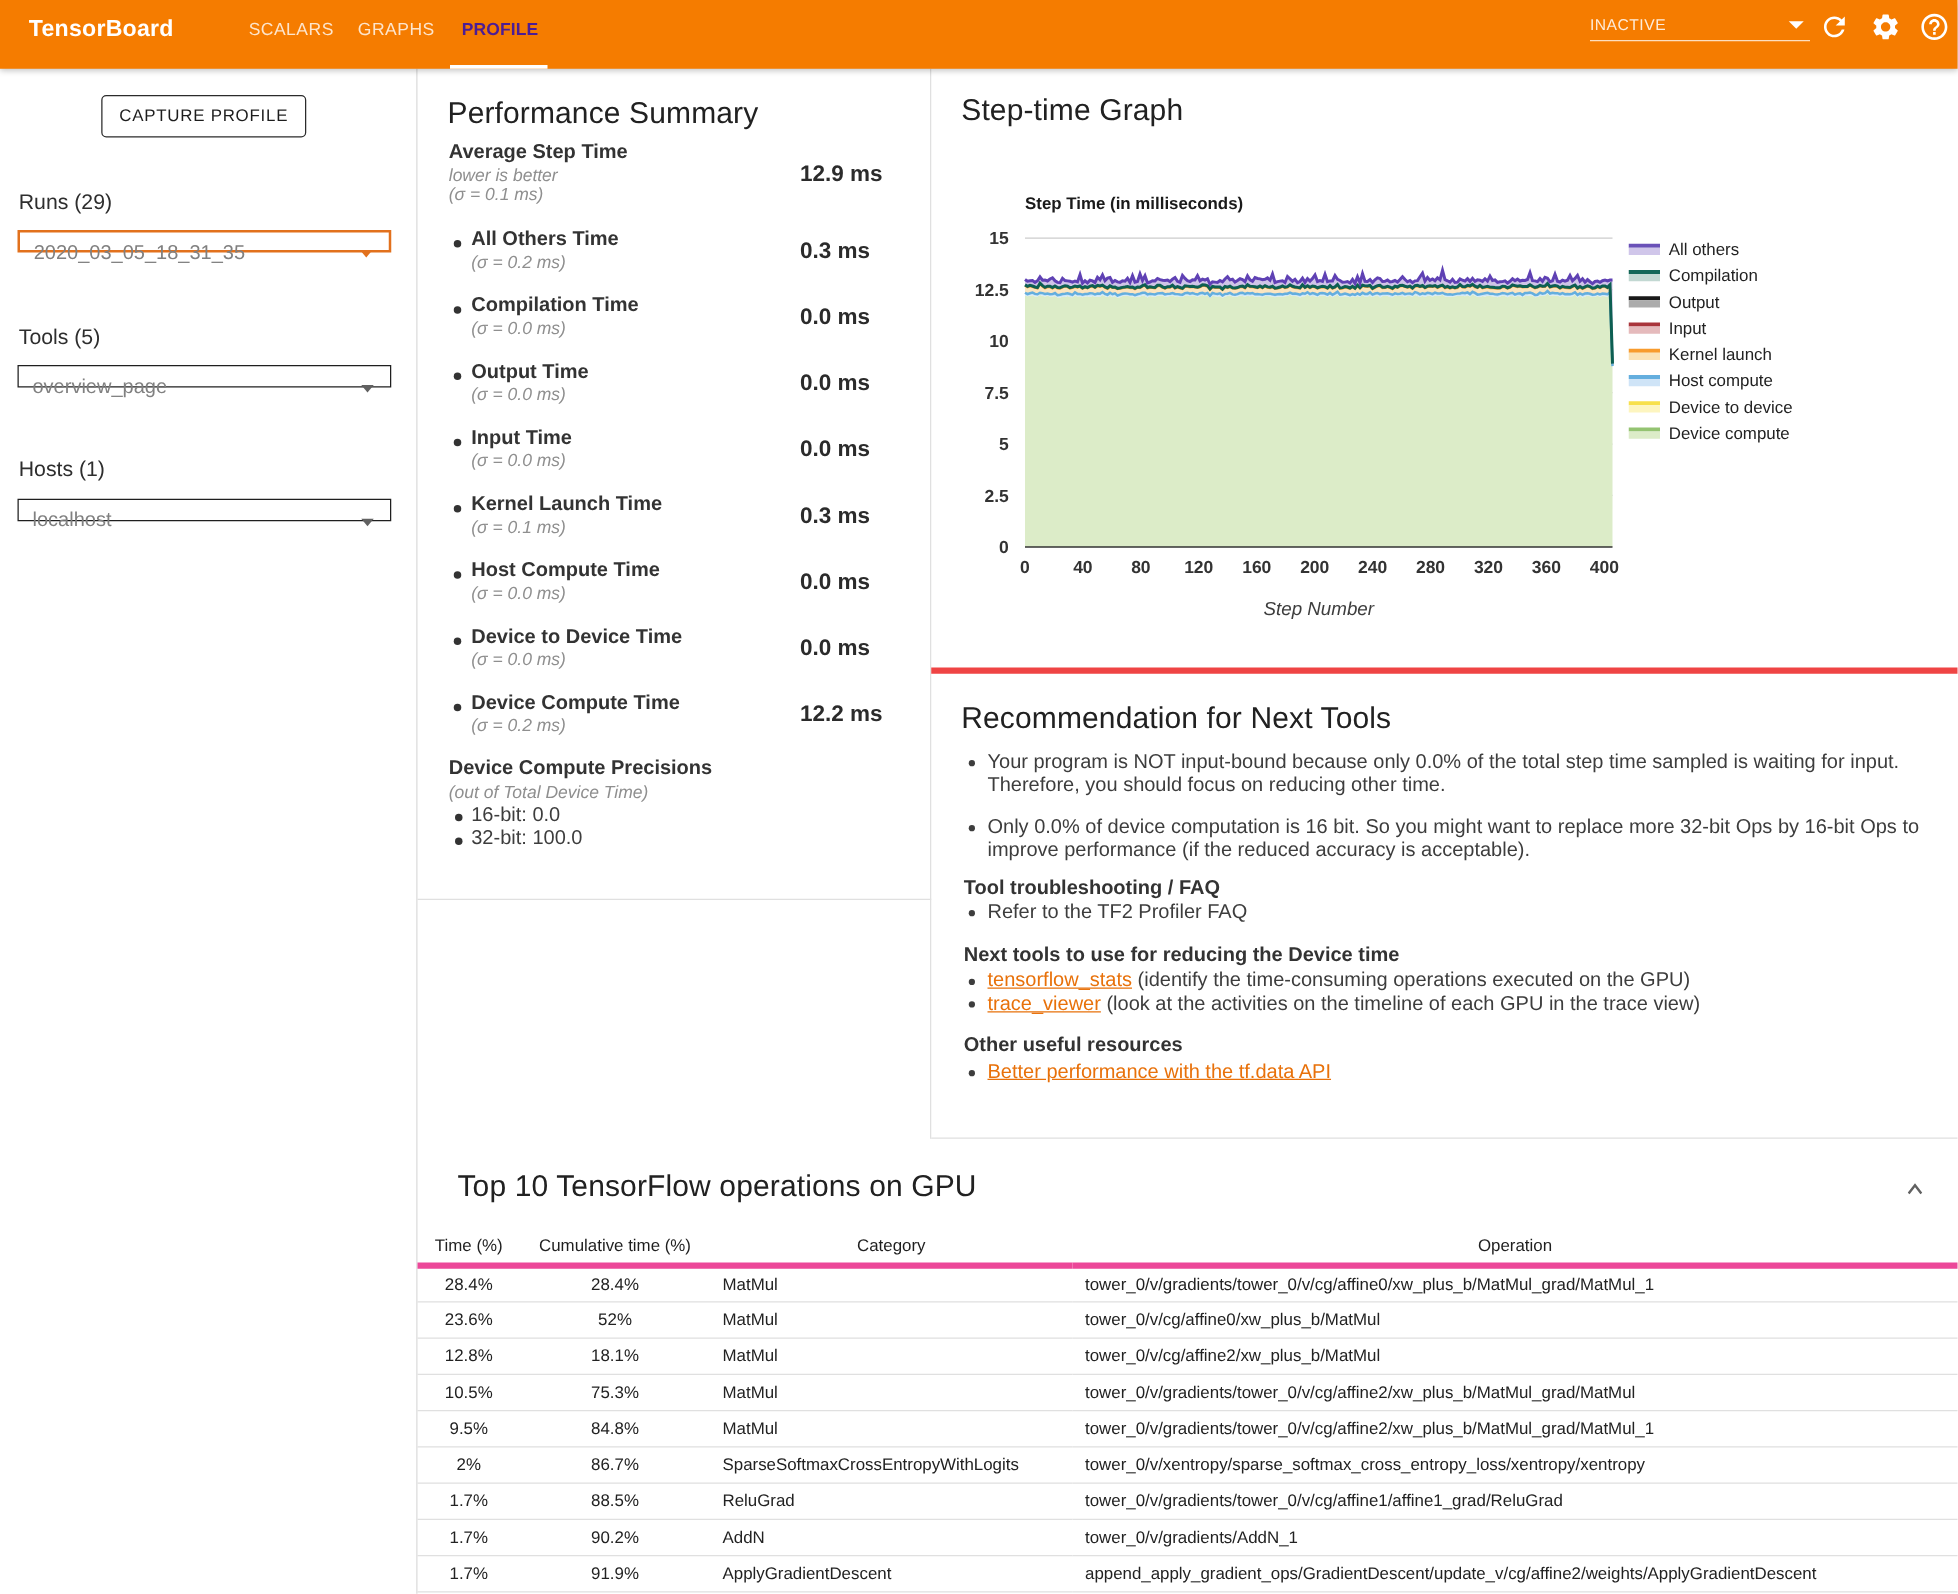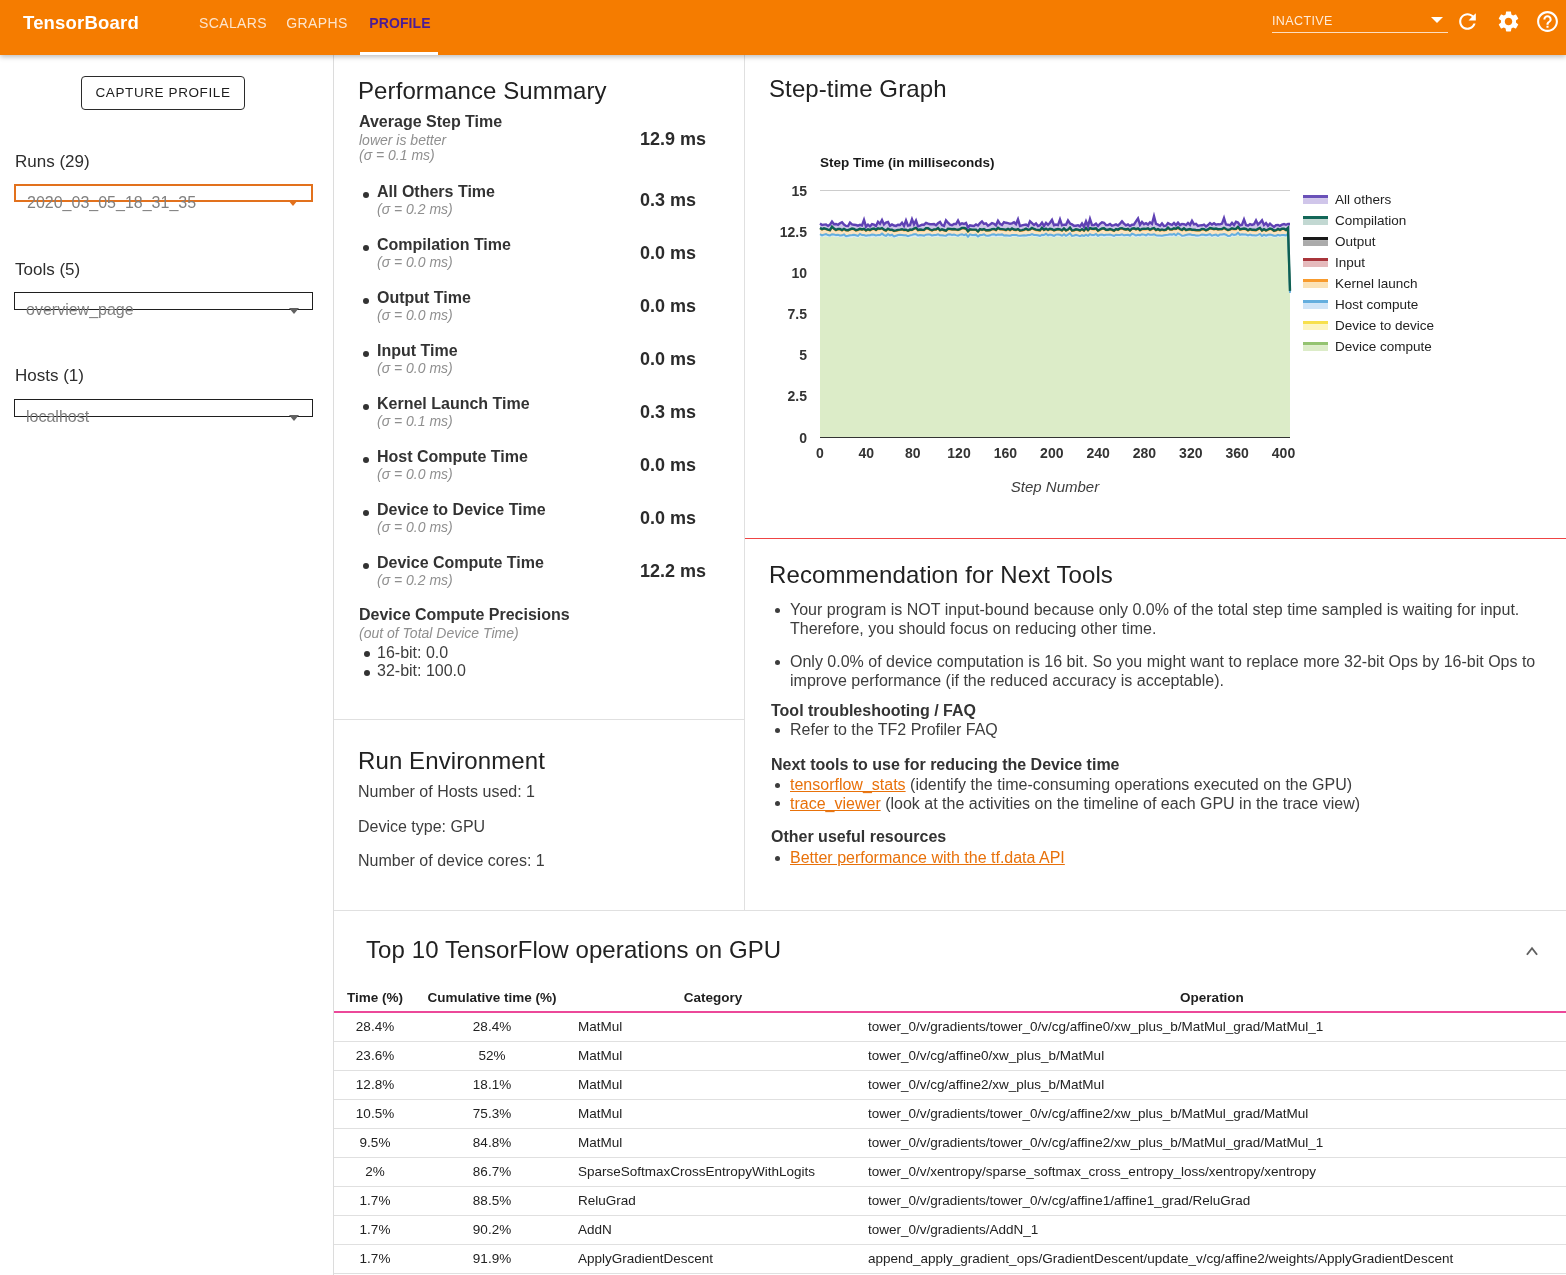--- a/index.html
+++ b/index.html
@@ -46,21 +46,21 @@
 
 
 #colL { position:absolute; left:334px; top:55px; width:411px; height:856px; }
 #colR { position:absolute; left:745px; top:55px; width:821px; height:856px;
   border-left:1px solid #e0e0e0; margin-left:-1px; }
 #perf { position:absolute; left:0; top:0; width:411px; height:665px;
   border-bottom:1px solid #e0e0e0; }
 #runenv { position:absolute; left:0; top:665px; width:411px; height:191px;
   border-bottom:1px solid #e0e0e0; }
 #steptime { position:absolute; left:0; top:0; width:821px; height:484px;
-  border-bottom:1px solid #ef4444; }
+  border-bottom:5px solid #ef4444; }
 #recom { position:absolute; left:0; top:484px; width:821px; height:372px;
   border-bottom:1px solid #e0e0e0; }
 #tablecard { position:absolute; left:334px; top:911px; width:1232px; height:364px; }
 
 h2 { font-size:24px; font-weight:400; color:#212121; letter-spacing:0.1px; }
 
 
 .plabel { position:absolute; left:377px; font-size:16px; font-weight:700; color:#333; }
 .psig { position:absolute; left:377px; font-size:14px; font-style:italic; color:#8f8f8f; }
 .pval { position:absolute; left:640px; font-size:18px; font-weight:700; color:#2b2b2b; }
@@ -80,21 +80,21 @@
 .chart .ctitle { font-size:13.5px; font-weight:700; fill:#1a1a1a;
   font-family:"Liberation Sans",sans-serif; }
 .chart .xtitle { font-size:15px; font-style:italic; fill:#3d3d3d;
   font-family:"Liberation Sans",sans-serif; }
 .chart .leg { font-size:13.5px; fill:#222222;
   font-family:"Liberation Sans",sans-serif; }
 
 
 #optable { position:absolute; left:0; top:72px; width:1232px;
   border-collapse:collapse; table-layout:fixed; font-size:13.5px; color:#222; }
-#optable th { font-weight:700; color:#1f1f1f; border-bottom:2px solid #ec4899;
+#optable th { font-weight:400; color:#1f1f1f; border-bottom:5px solid #ec4899;
   height:29px; padding:0; }
 #optable td { border-bottom:1px solid #e0e0e0; height:29.05px; padding:0; }
 #optable .c1 { width:82px; text-align:center; }
 #optable .c2 { width:152px; text-align:center; }
 #optable .c3 { width:290px; text-align:left; padding-left:10px; }
 #optable .c4 { width:708px; text-align:left; padding-left:10px; }
 #optable th.c3, #optable th.c4 { text-align:center; padding-left:0; }
 #chev { position:absolute; left:1192px; top:34.5px; }
 </style>
 </head>
@@ -170,26 +170,20 @@
 <div class="pbul" style="top:507.5px;"></div>
 <div class="plabel" style="left:43px; top:498.9px;">Device Compute Time</div>
 <div class="psig" style="left:43px; top:517.3px;">(σ = 0.2 ms)</div>
 <div class="pval" style="left:306px; top:505.9px;">12.2 ms</div>
 <div class="plabel" style="left:25px; top:551.4px;">Device Compute Precisions</div>
 <div class="psig" style="left:25px; top:570.3px;">(out of Total Device Time)</div>
 <div class="pbul" style="left:30px; top:596.0px;"></div>
 <div class="rbody abs" style="left:43px; top:587.9px;">16-bit: 0.0</div>
 <div class="pbul" style="left:30px; top:614.5px;"></div>
 <div class="rbody abs" style="left:43px; top:606.4px;">32-bit: 100.0</div>
-  </div>
-  <div id="runenv">
-    <h2 class="abs" style="left:24px; top:27px;">Run Environment</h2>
-    <div class="abs" style="left:24px; top:63px; font-size:16px; color:#3d3d3d;">Number of Hosts used: 1</div>
-    <div class="abs" style="left:24px; top:98px; font-size:16px; color:#3d3d3d;">Device type: GPU</div>
-    <div class="abs" style="left:24px; top:132px; font-size:16px; color:#3d3d3d;">Number of device cores: 1</div>
   </div>
 </div>
 
 <div id="colR">
   <div id="steptime">
     <h2 class="abs" style="left:24px; top:20px;">Step-time Graph</h2>
     <svg class="chart" width="821" height="484" viewBox="0 0 821 484">
         <line x1="75.0" y1="341.3" x2="545.0" y2="341.3" stroke="#cccccc" stroke-width="1"></line>
         <line x1="75.0" y1="300.2" x2="545.0" y2="300.2" stroke="#cccccc" stroke-width="1"></line>
         <line x1="75.0" y1="259.0" x2="545.0" y2="259.0" stroke="#cccccc" stroke-width="1"></line>

